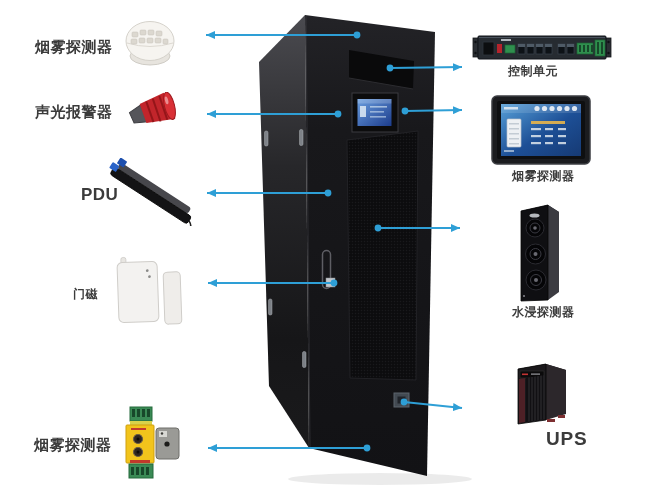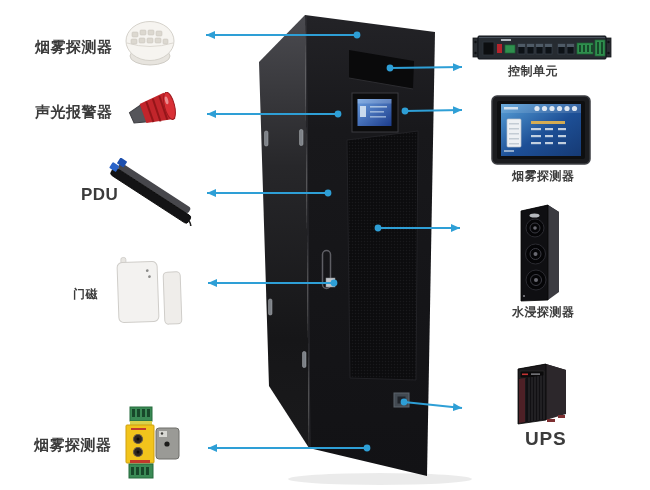--- a/index.html
+++ b/index.html
@@ -334,15 +334,15 @@
 
   <div class="lbl" style="left:35px;top:103px">声光报警器</div>
   <div class="lbl" style="left:35px;top:38px">烟雾探测器</div>
   <div class="lbl f17" style="left:81px;top:185px">PDU</div>
   <div class="lbl f16" style="left:73px;top:288px">门磁</div>
   <div class="lbl" style="left:34px;top:436px">烟雾探测器</div>
 
   <div class="lbl f16" style="left:508px;top:65px">控制单元</div>
   <div class="lbl f16" style="left:512px;top:170px">烟雾探测器</div>
   <div class="lbl f16" style="left:512px;top:306px">水浸探测器</div>
-  <div class="lbl f19" style="left:525px;top:428px">UPS</div>
+  <div class="lbl f19" style="left:546px;top:428px">UPS</div>
 
 </div>
 
 </body></html>

